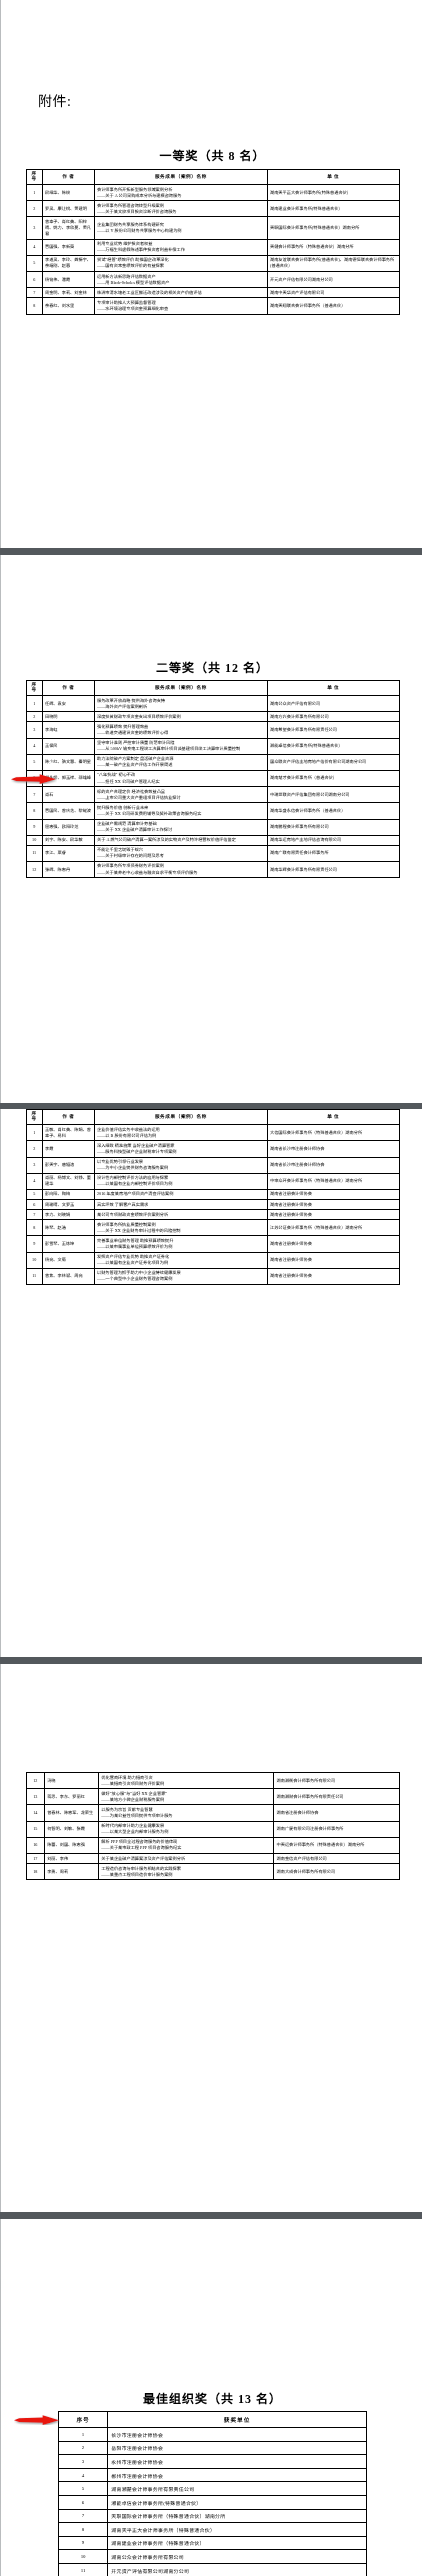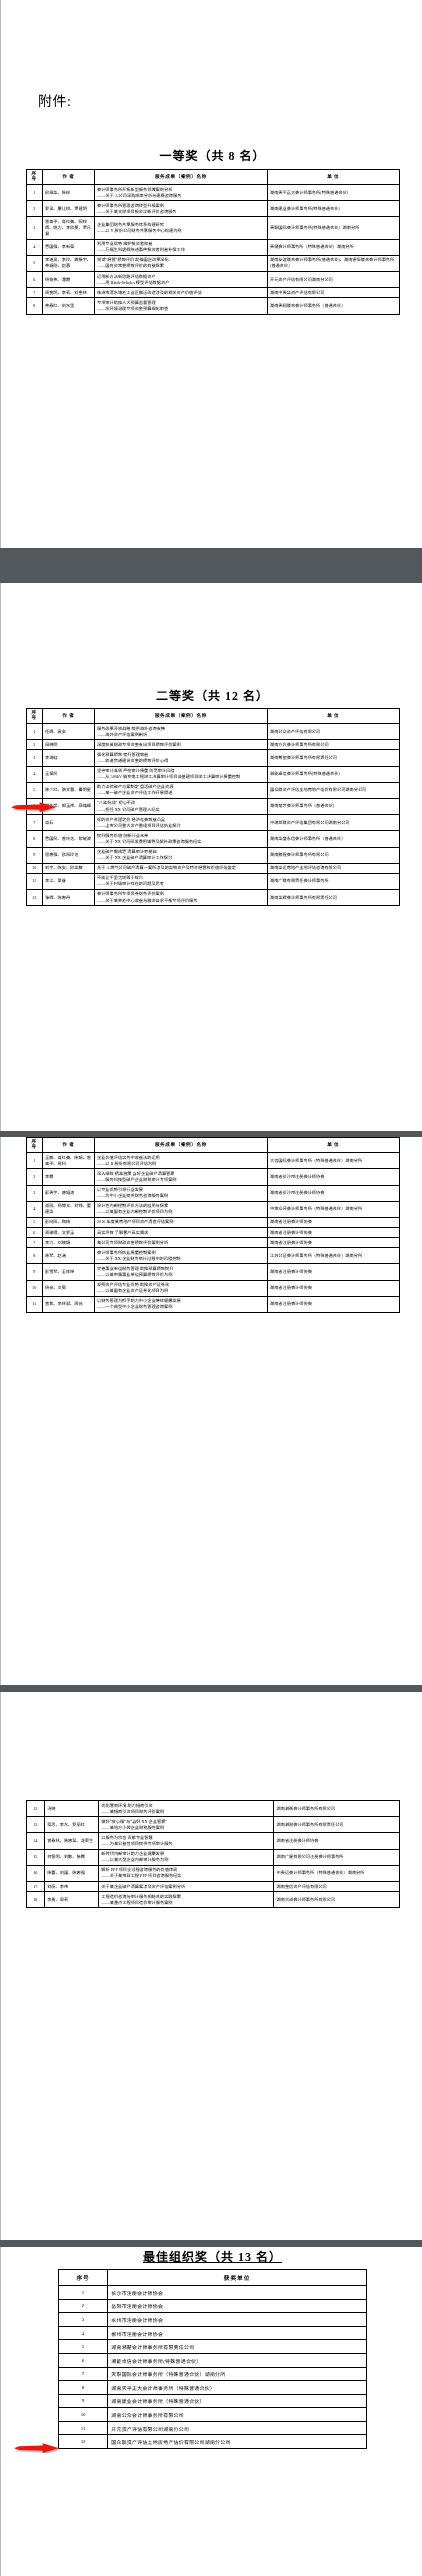--- a/index.html
+++ b/index.html
@@ -35,22 +35,22 @@
     letter-spacing:0.5px;
   }
   .sect-title{
     text-align:center;
     font-weight:bold;
     font-size:12px;
     letter-spacing:1px;
     font-family:"Liberation Serif","DejaVu Serif",serif;
   }
   .t1-title{padding-top:36px;padding-bottom:5.2px;}
-  .t2-title{padding-top:103px;padding-bottom:4.6px;margin-top:28px;}
-  .t5-title{padding-bottom:4.6px;text-decoration:underline;}
+  .t2-title{padding-top:103px;padding-bottom:4.6px;}
+  .t5-title{padding-top:170px;padding-bottom:4.6px;}
 
   table.awards{
     border-collapse:collapse;
     width:374px;
     margin:0 auto;
     table-layout:fixed;
     font-size:4.2px;
     line-height:1.45;
   }
   table.awards th,table.awards td{

